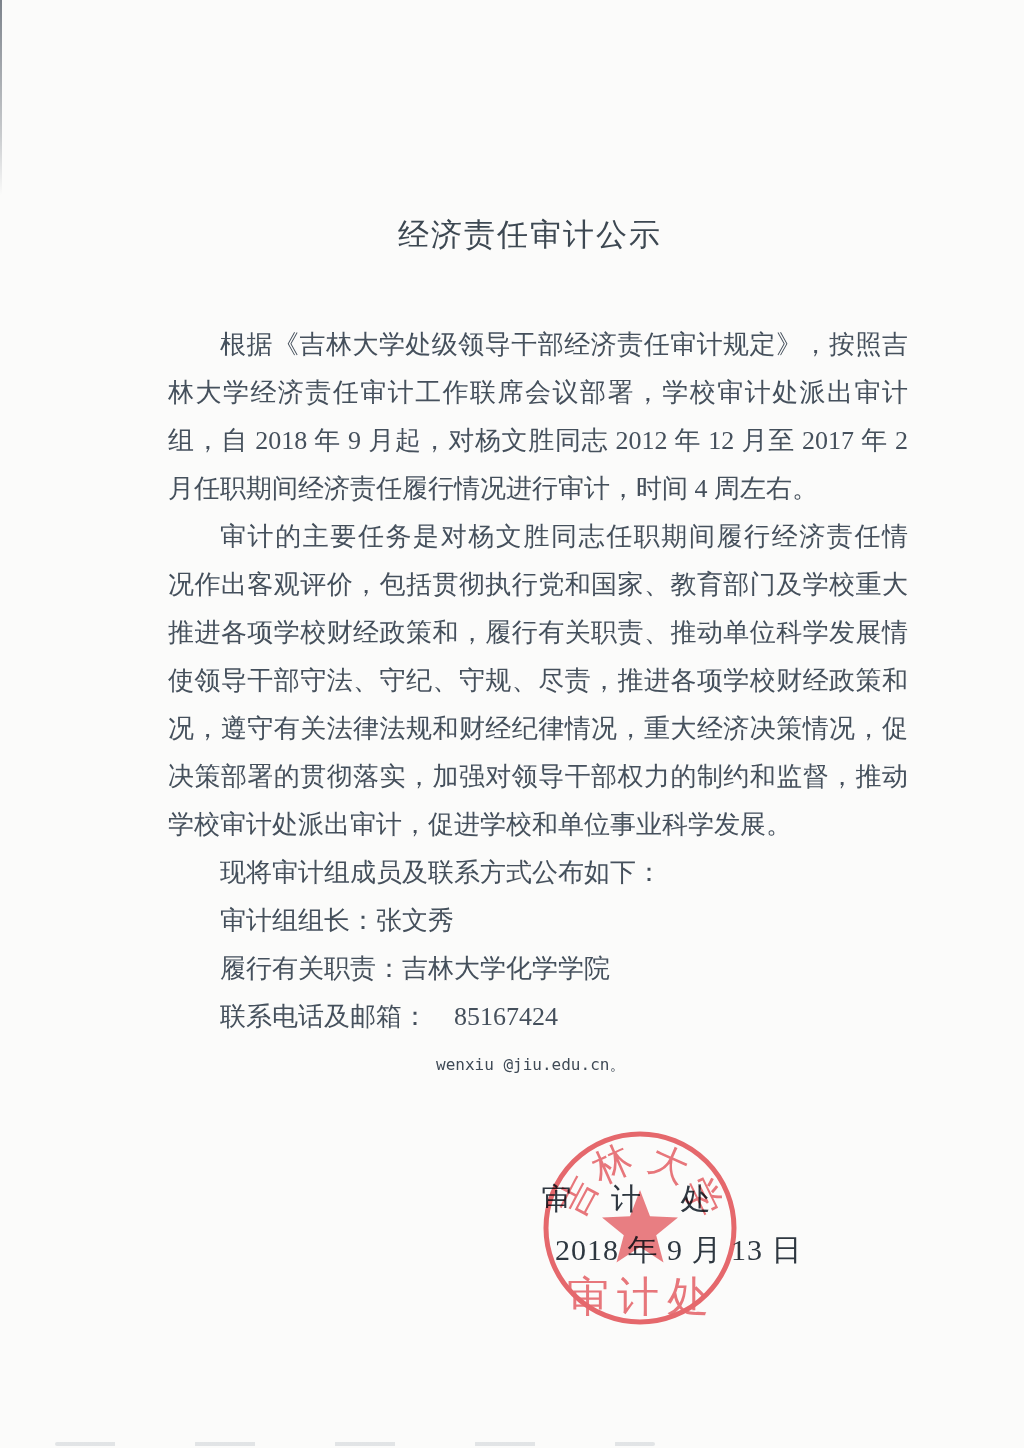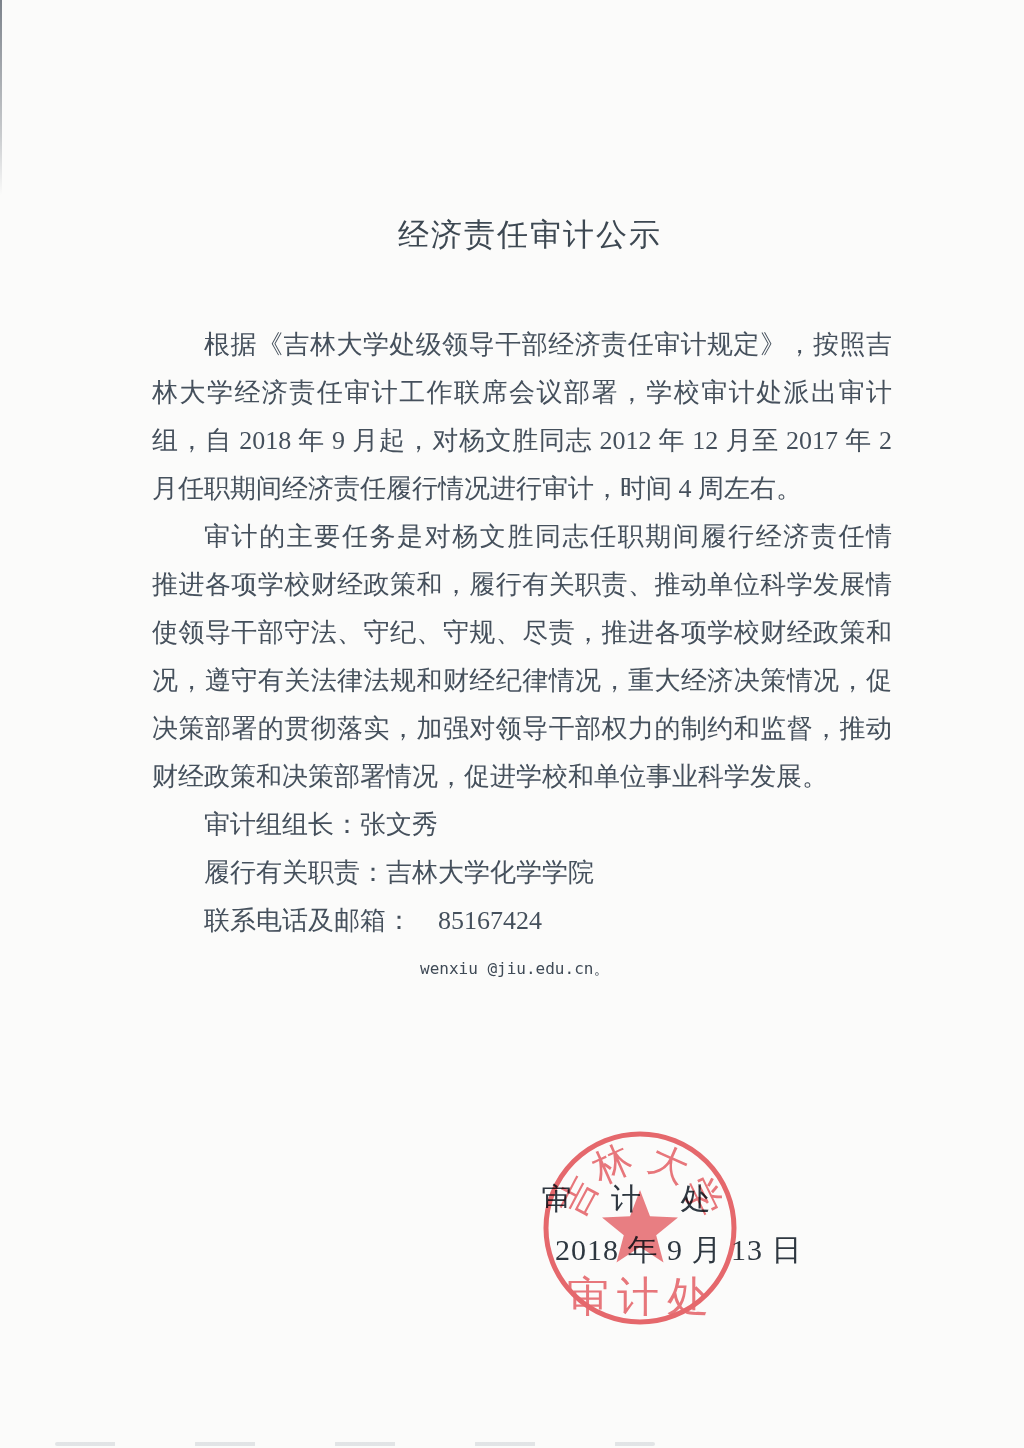--- a/index.html
+++ b/index.html
@@ -23,21 +23,21 @@
     border-radius:2px;
   }
   
   .doc-title{
     position:absolute;left:160px;top:211px;width:740px;height:48px;
     line-height:48px;text-align:center;
     font-size:31px;letter-spacing:2px;color:#3d4852;
   }
   
   .body-block{
-    position:absolute;left:152px;top:321px;width:740px;
+    position:absolute;left:168px;top:321px;width:740px;
   }
   .line{
     width:740px;height:48px;line-height:48px;
     font-size:26px;white-space:nowrap;
     color:#45505c;
   }
   .line.fill{text-align:justify;text-align-last:justify;white-space:normal;height:48px;overflow:hidden;}
   .line.indent{text-indent:52px;}
   .line.mono{
     font-family:"DejaVu Sans Mono","Liberation Mono",monospace;
@@ -69,25 +69,27 @@
   <div class="bottom-smudge"></div>
 
   <div class="doc-title">经济责任审计公示</div>
 
   <div class="body-block">
     <div class="line indent fill">根据《吉林大学处级领导干部经济责任审计规定》，按照吉</div>
     <div class="line fill">林大学经济责任审计工作联席会议部署，学校审计处派出审计</div>
     <div class="line fill">组，自 2018 年 9 月起，对杨文胜同志 2012 年 12 月至 2017 年 2</div>
     <div class="line">月任职期间经济责任履行情况进行审计，时间 4 周左右。</div>
     <div class="line indent fill">审计的主要任务是对杨文胜同志任职期间履行经济责任情</div>
+    <div class="line fill">况作出客观评价，包括贯彻执行党和国家、教育部门及学校重大</div>
     <div class="line fill">推进各项学校财经政策和，履行有关职责、推动单位科学发展情</div>
     <div class="line fill">使领导干部守法、守纪、守规、尽责，推进各项学校财经政策和</div>
     <div class="line fill">况，遵守有关法律法规和财经纪律情况，重大经济决策情况，促</div>
     <div class="line fill">决策部署的贯彻落实，加强对领导干部权力的制约和监督，推动</div>
-    <div class="line">财经政策和决策部署情况，促进学校和单位事业科学发展。</div>
+    <div class="line">学校审计处派出审计，促进学校和单位事业科学发展。</div>
+    <div class="line indent">现将审计组成员及联系方式公布如下：</div>
     <div class="line indent">审计组组长：张文秀</div>
     <div class="line indent">履行有关职责：吉林大学化学学院</div>
     <div class="line indent">联系电话及邮箱：　85167424</div>
     <div class="line mono">wenxiu @jiu.edu.cn。</div>
   </div>
 
   <svg class="stamp-svg" viewBox="0 0 220 220">
     <circle cx="110" cy="110" r="94" fill="none" stroke-width="5" stroke="#e25459"></circle>
     <text x="48" y="78" text-anchor="middle" dominant-baseline="central" font-size="38" transform="rotate(-62,48,78)" opacity="0.9" fill="#e25459">吉</text>
     <text x="82" y="46" text-anchor="middle" dominant-baseline="central" font-size="38" transform="rotate(-24,82,46)" opacity="0.9" fill="#e25459">林</text>

